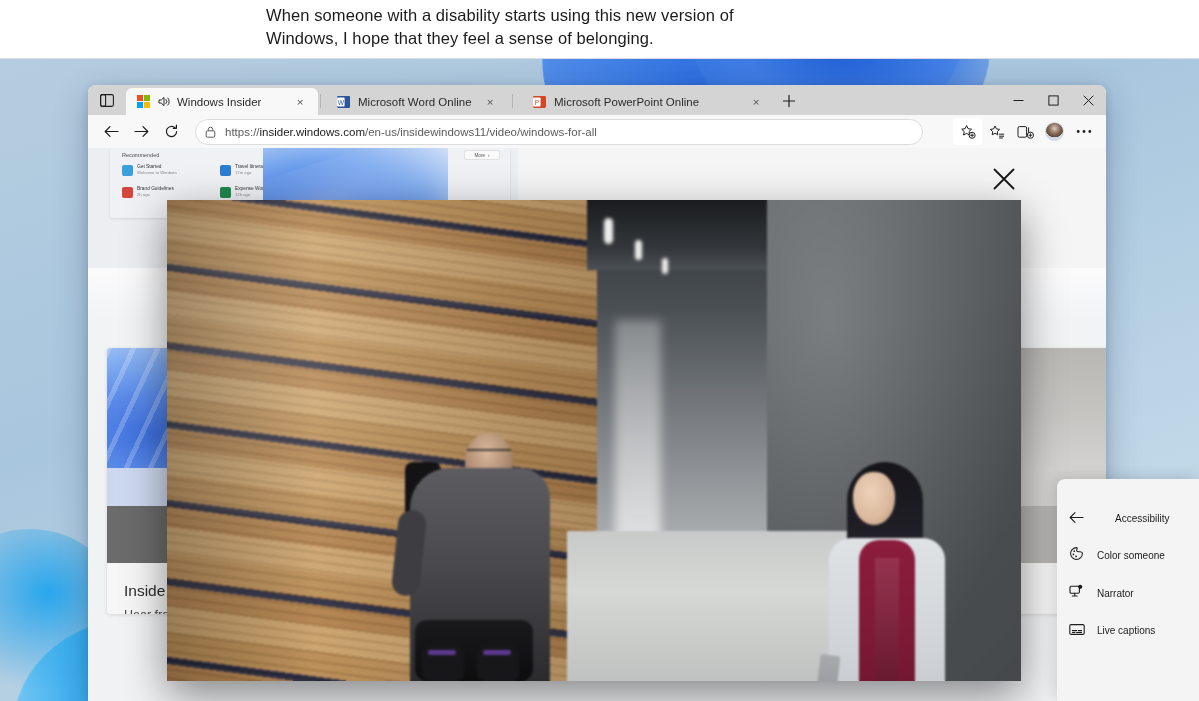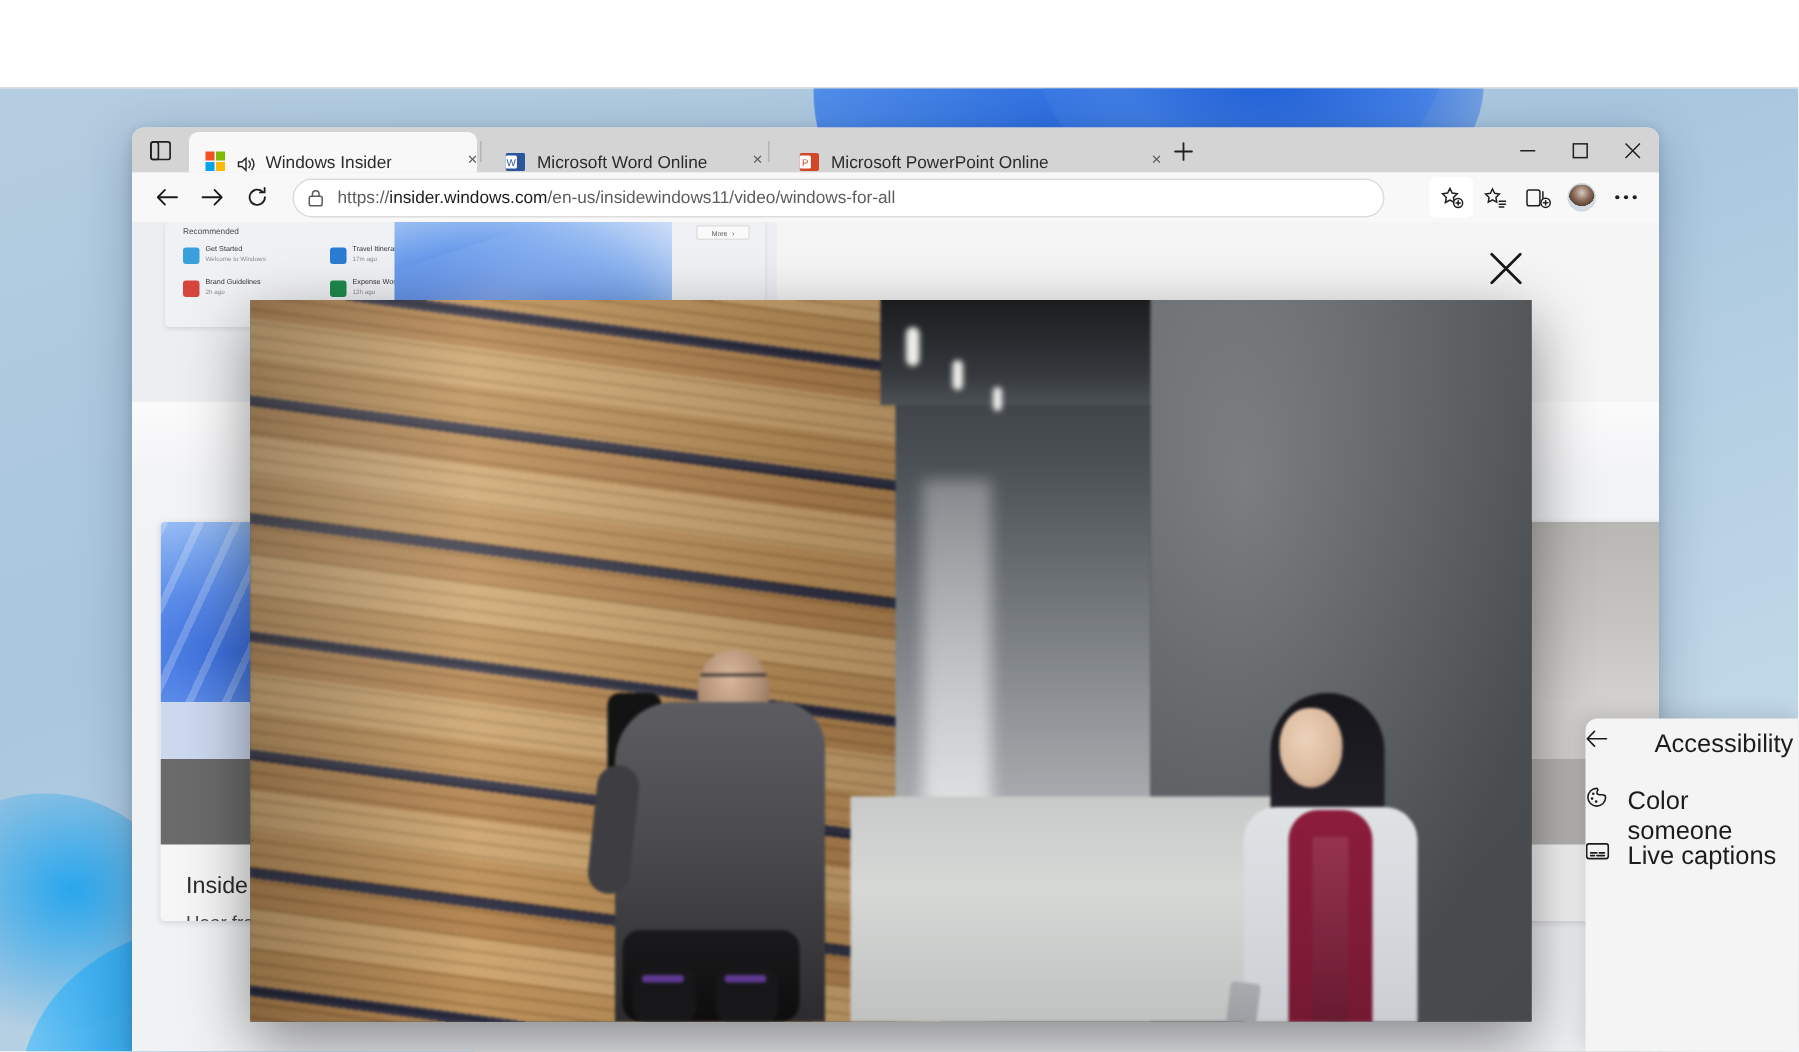--- a/index.html
+++ b/index.html
@@ -64,23 +64,23 @@
   .titlebar {
     position: relative; height: 30px; width: 100%;
     background: #d4d4d4;
   }
   .tabstrip-btn {
     position: absolute; left: 8px; top: 5px; width: 22px; height: 20px;
     display: flex; align-items: center; justify-content: center;
   }
   .tab {
     position: absolute; top: 3px; height: 27px;
-    display: flex; align-items: flex-end;
+    display: flex; align-items: center;
     border-radius: 6px 6px 0 0;
-    padding: 0 1px 0 10px;
+    padding: 0 16px 0 10px;
     font-size: 11.5px; color: #2b2b2b; white-space: nowrap;
   }
   .tab.active { background: #f8f8f8; }
   .tab-favicon {
     width: 15px; height: 15px; flex: 0 0 15px; margin-right: 7px;
     display: flex; align-items: center; justify-content: center;
   }
   .tab-speaker { margin-right: 6px; display:flex; align-items:center; }
   .tab-title { overflow: hidden; text-overflow: ellipsis; }
   .tab-close {
@@ -331,33 +331,35 @@
   .flyout {
     position: absolute; left: 1057px; top: 479px; width: 142px; height: 222px;
     background: #f4f4f5;
     border-radius: 8px 0 0 0;
     box-shadow: -2px -2px 14px rgba(0,0,0,.14);
     z-index: 60;
     overflow: hidden;
     padding-top: 7px;
   }
   .fly-row {
-    display: flex; align-items: flex-start; height: 37.5px; padding-left: 0;
-    font-size: 17px; color: #1c1c1c;
+    display: flex; align-items: flex-end; height: 37.5px; padding-left: 12px;
+    font-size: 10px; color: #1c1c1c;
   }
   .fly-ico { width: 24px; flex: 0 0 24px; display: flex; align-items: center; color: #1c1c1c; }
   .fly-lab { margin-left: 4px; }
 </style>
 </head>
 <body>
 
 <div id="root">
 
   <div class="caption-band">
     <div class="caption-text">
+      <div>When someone with a disability starts using this new version of</div>
+      <div>Windows, I hope that they feel a sense of belonging.</div>
     </div>
   </div>
 
   <div class="desktop">
     <div class="bloom bloom-a"></div>
     <div class="bloom bloom-b"></div>
     <div class="bloom bloom-c"></div>
     <div class="bloom bloom-d"></div>
   </div>
 
@@ -635,20 +637,30 @@
         <svg width="15" height="15" viewBox="0 0 15 15">
             <path d="M7.5 1.6a5.9 5.9 0 105.9 5.9c0-1.4-1.2-1.7-2.4-1.7H9.4c-1 0-1.8-.6-1.8-1.5S8.3 2.6 8.3 2.6 8 1.6 7.5 1.6z" fill="none" stroke="#1c1c1c" stroke-width="1.05" stroke-linejoin="round"></path>
             <circle cx="5.2" cy="5.2" r=".85" fill="#1c1c1c"></circle>
             <circle cx="4.4" cy="8.4" r=".85" fill="#1c1c1c"></circle>
             <circle cx="7.1" cy="10.4" r=".85" fill="#1c1c1c"></circle>
           </svg>
       </span>
       <span class="fly-lab">Color someone</span>
     </div>
 
+    <div class="fly-row">
+      <span class="fly-ico">
+        <svg width="15" height="15" viewBox="0 0 15 15">
+            <rect x="1" y="2.3" width="9.4" height="7" rx="1.2" fill="none" stroke="#1c1c1c" stroke-width="1.1"></rect>
+            <path d="M5.7 9.3v2.6M3.3 12h4.8" stroke="#1c1c1c" stroke-width="1.1" stroke-linecap="round"></path>
+            <circle cx="11.2" cy="2.8" r="2.1" fill="#1c1c1c"></circle>
+          </svg>
+      </span>
+      <span class="fly-lab">Narrator</span>
+    </div>
 
 
     <div class="fly-row">
       <span class="fly-ico">
         <svg width="16" height="13" viewBox="0 0 16 13">
             <rect x="0.8" y="1.6" width="14.4" height="9.8" rx="1.5" fill="none" stroke="#1c1c1c" stroke-width="1.1"></rect>
             <path d="M3.4 7.6h4.2M9.2 7.6h3.4M3.4 9.4h2.6M7.6 9.4h5" stroke="#1c1c1c" stroke-width="1.05" stroke-linecap="round"></path>
           </svg>
       </span>
       <span class="fly-lab">Live captions</span>

